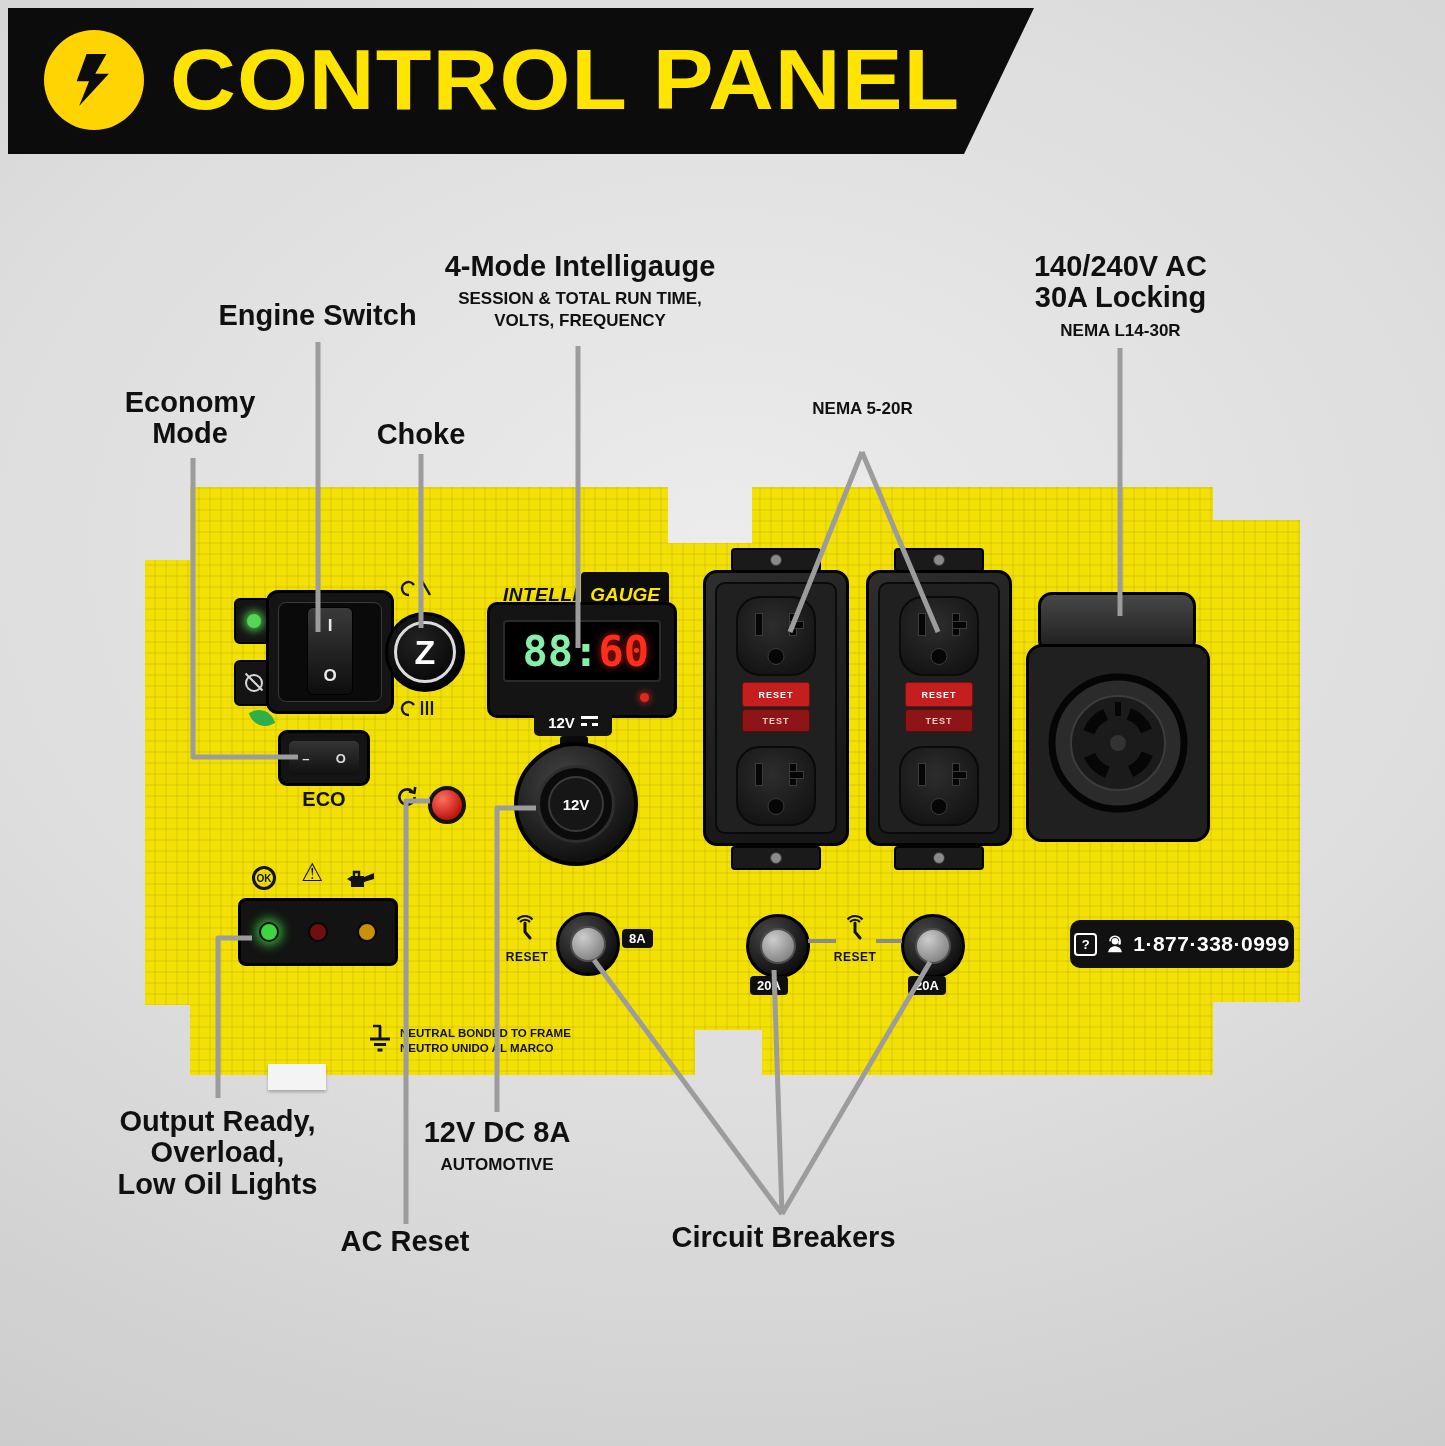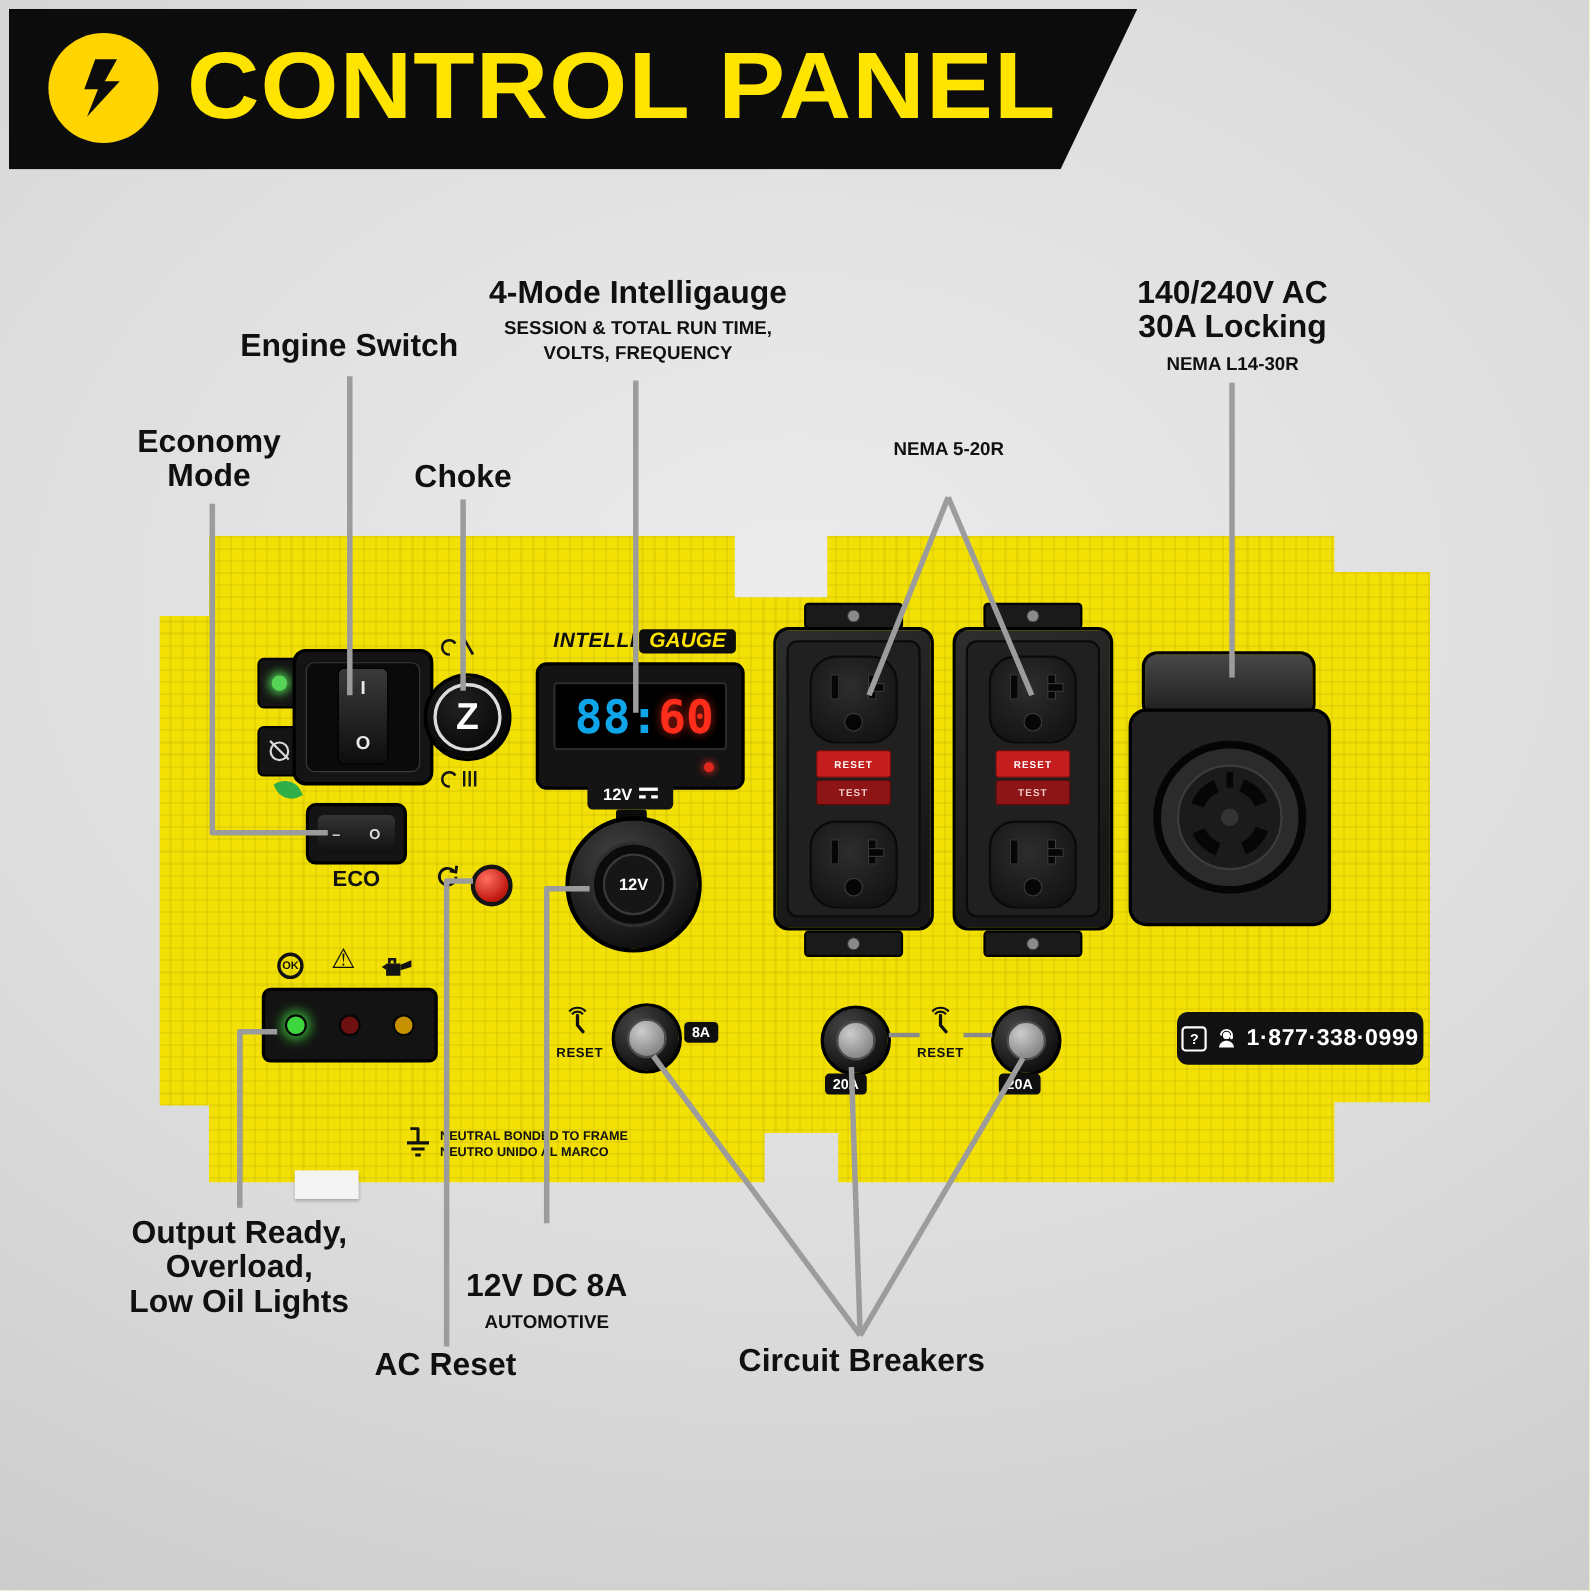--- a/index.html
+++ b/index.html
@@ -56,27 +56,27 @@
   .choke-knob{position:absolute;left:385px;top:612px;width:74px;height:74px;border-radius:50%;
     background:radial-gradient(circle at 40% 35%, #222 0%, #050505 75%);border:3px solid #000;
     display:flex;align-items:center;justify-content:center;}
   .choke-knob::before{content:"";position:absolute;inset:6px;border:3px solid #dcdcdc;border-radius:50%;}
   .choke-z{color:#ffffff;font-size:34px;font-weight:bold;line-height:1;}
 
   
   .ig-brand{position:absolute;left:503px;top:572px;display:flex;align-items:center;gap:3px;
     font-style:italic;font-weight:bold;}
   .ig-brand .left{font-size:19px;color:#0d0d0d;letter-spacing:.5px;}
-  .ig-brand .boxed{background:#0d0d0d;color:#ffe400;font-size:19px;padding:0 9px;border-radius:4px;}
+  .ig-brand .boxed{background:#0d0d0d;color:#ffe400;font-size:19px;padding:12px 9px;border-radius:4px;}
   .ig-display{position:absolute;left:487px;top:602px;width:184px;height:110px;background:#141414;
     border:3px solid #000;border-radius:10px;}
   .ig-screen{position:absolute;left:13px;top:15px;width:158px;height:62px;background:#000;
     border:2px solid #2a2a2a;border-radius:4px;display:flex;align-items:center;justify-content:flex-end;
     padding-right:10px;box-sizing:border-box;font-family:"DejaVu Sans Mono",monospace;font-weight:bold;font-size:42px;}
-  .ig-screen .ghost{color:#0ea5e9;}
+  .ig-screen .ghost{color:#86efac;}
   .ig-screen .lit{color:#ff2d1a;text-shadow:0 0 9px rgba(255,45,26,.65);}
   .ig-led{position:absolute;left:150px;top:88px;width:9px;height:9px;border-radius:50%;background:#e0281e;
     box-shadow:0 0 6px 2px rgba(224,40,30,.6);}
 
   
   .dc-tab{position:absolute;left:534px;top:708px;width:78px;height:28px;background:#141414;border-radius:5px;
     display:flex;align-items:center;justify-content:center;gap:6px;color:#fff;font-size:15px;font-weight:bold;}
   .dc-sym{position:relative;width:17px;height:10px;border-top:3px solid #fff;}
   .dc-sym::after{content:"";position:absolute;left:0;top:4px;width:17px;border-top:3px dashed #fff;}
   .dc-hinge{position:absolute;left:560px;top:736px;width:28px;height:12px;background:#0b0b0b;border-radius:3px;}
@@ -411,21 +411,21 @@
     <div class="big">30A Locking</div>
     <div class="sub">NEMA L14-30R</div>
   </div>
 
   <div class="co" style="left:95px;top:1106px;width:245px;">
     <div class="big">Output Ready,</div>
     <div class="big">Overload,</div>
     <div class="big">Low Oil Lights</div>
   </div>
 
-  <div class="co" style="left:412px;top:1117px;width:170px;margin-top:37px;">
+  <div class="co" style="left:412px;top:1117px;width:170px;">
     <div class="big">12V DC 8A</div>
     <div class="sub">AUTOMOTIVE</div>
   </div>
 
   <div class="co" style="left:330px;top:1226px;width:150px;">
     <div class="big">AC Reset</div>
   </div>
 
   <div class="co" style="left:666px;top:1222px;width:235px;">
     <div class="big">Circuit Breakers</div>

